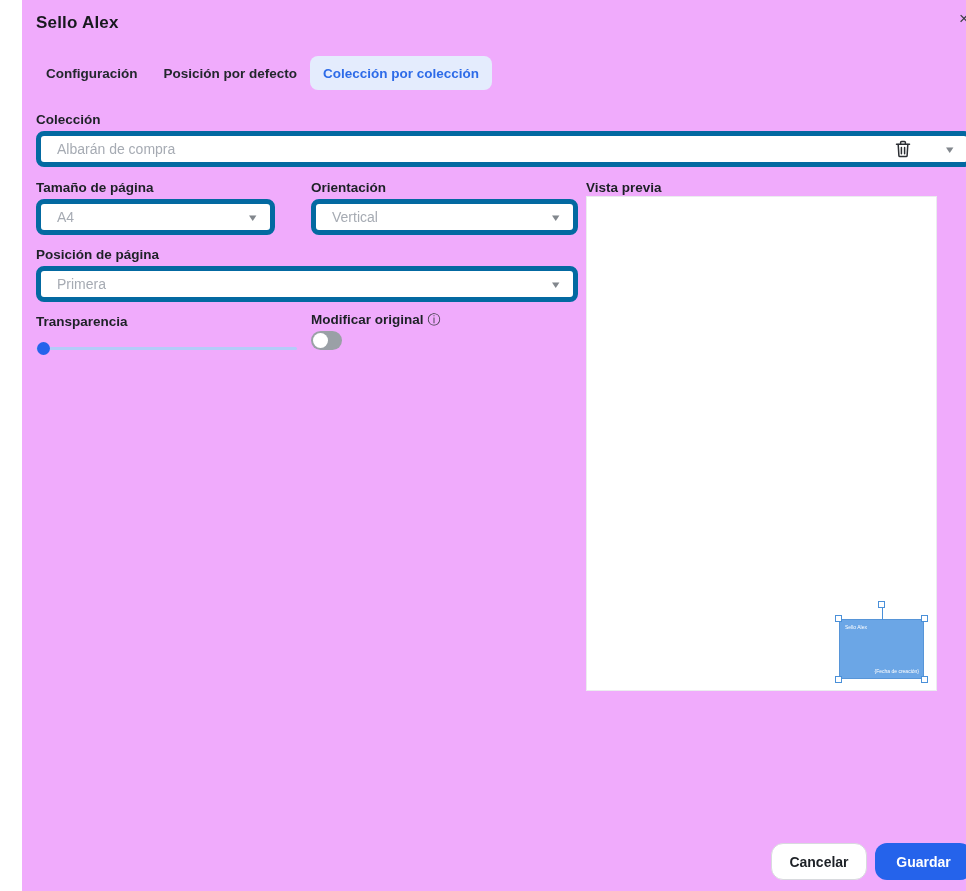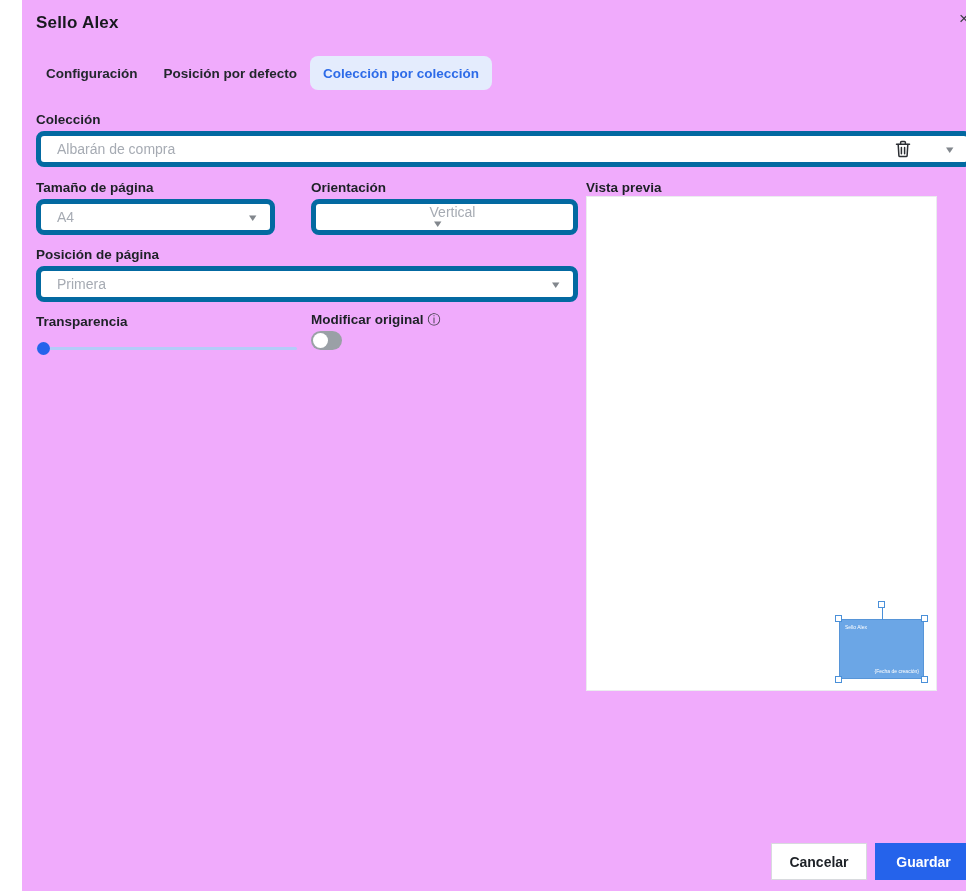--- a/index.html
+++ b/index.html
@@ -95,21 +95,21 @@
   .toggle .knob {
     position:absolute; left:2px; top:2px; width:15px; height:15px;
     border-radius:50%; background:#fff;
   }
   .info-icon {
     font-size:13px; font-weight:400; color:#33373c; margin-left:4px; cursor:pointer;
     font-family:"DejaVu Sans", sans-serif;
   }
   
   .btn {
-    position:absolute; top:843px; height:37px; border-radius:0;
+    position:absolute; top:843px; height:37px; border-radius:12px;
     font-size:14px; font-weight:700; cursor:pointer;
     font-family:"Liberation Sans", sans-serif;
   }
   .btn-cancel {
     left:749px; width:96px; background:#fff; border:1px solid #d8dade; color:#1d2126;
   }
   .btn-save {
     left:853px; width:97px; background:var(--accent,#2563eb); border:none; color:#fff;
   }
 </style>
@@ -146,21 +146,21 @@
     </button>
   </div>
 
   <div class="field-label" style="left:14px; top:180px;">Tamaño de página</div>
   <div class="select" style="left:14px; top:199px; width:239px;">
     <span class="val">A4</span>
     <span class="caret">▾</span>
   </div>
 
   <div class="field-label" style="left:289px; top:180px;">Orientación</div>
-  <div class="select" style="left:289px; top:199px; width:267px;flex-direction:column;">
+  <div class="select" style="left:289px; top:199px; width:267px;">
     <span class="val">Vertical</span>
     <span class="caret">▾</span>
   </div>
 
   <div class="field-label" style="left:564px; top:180px;">Vista previa</div>
   <div class="preview-panel">
     <div class="stamp">
       <span class="stamp-line1">Sello Alex</span>
       <span class="stamp-line2">{Fecha de creación}</span>
       <span class="rotate-stem"></span>

